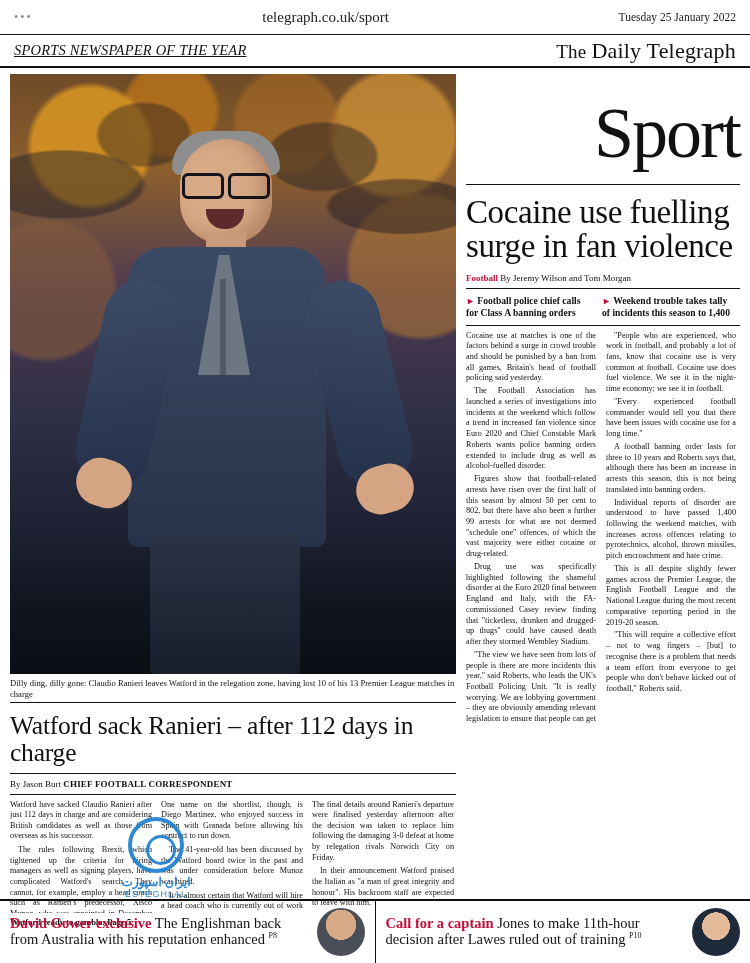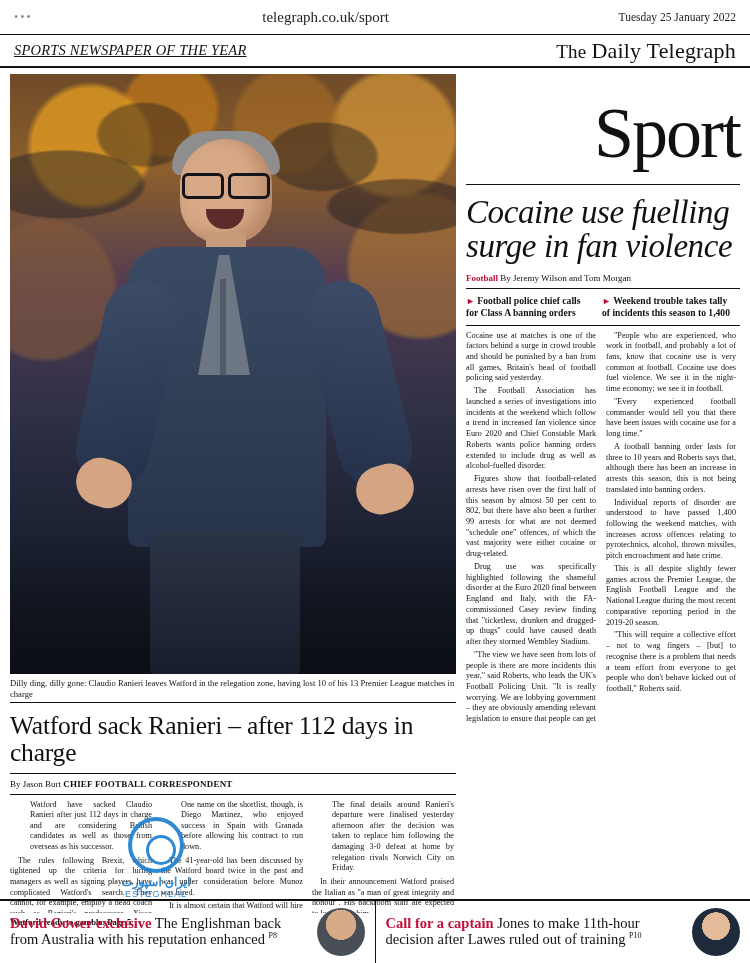--- a/index.html
+++ b/index.html
@@ -173,21 +173,21 @@
   .byline .role { font-weight:bold; letter-spacing:.2px; }
 
   .left-cols {
     display:flex; gap:9px;
     padding-top:5px;
     height:118px;
     overflow:hidden;
   }
   .left-cols .col { width:142px; font-size:8.2px; line-height:1.3; text-align:justify; }
   .left-cols .col p { margin:0 0 3px 0; text-indent:8px; }
-  .left-cols .col p.first { text-indent:0;margin-left:20px; }
+  .left-cols .col p.first { text-indent:0; }
 
   .teaser {
     font-size:8.6px; font-weight:bold;
     padding-top:4px;
   }
 
   
   .right-col { width:274px; }
   .sport-title {
     font-size:72px;
@@ -195,21 +195,20 @@
     text-align:right;
     letter-spacing:-2px;
     margin:26px 0 18px 0;
   }
   .main-head {
     font-size:33px;
     line-height:1.03;
     letter-spacing:-.4px;
     border-top:1px solid #111;
     padding-top:10px;
-    font-style:italic;
   }
   .sect-byline {
     font-size:9px;
     padding:10px 0 5px 0;
     border-bottom:1px solid #111;
   }
   .sect-byline .kicker { color:#c0103a; font-weight:bold; }
   .bullets {
     display:flex; gap:8px;
     padding:6px 0 6px 0;

